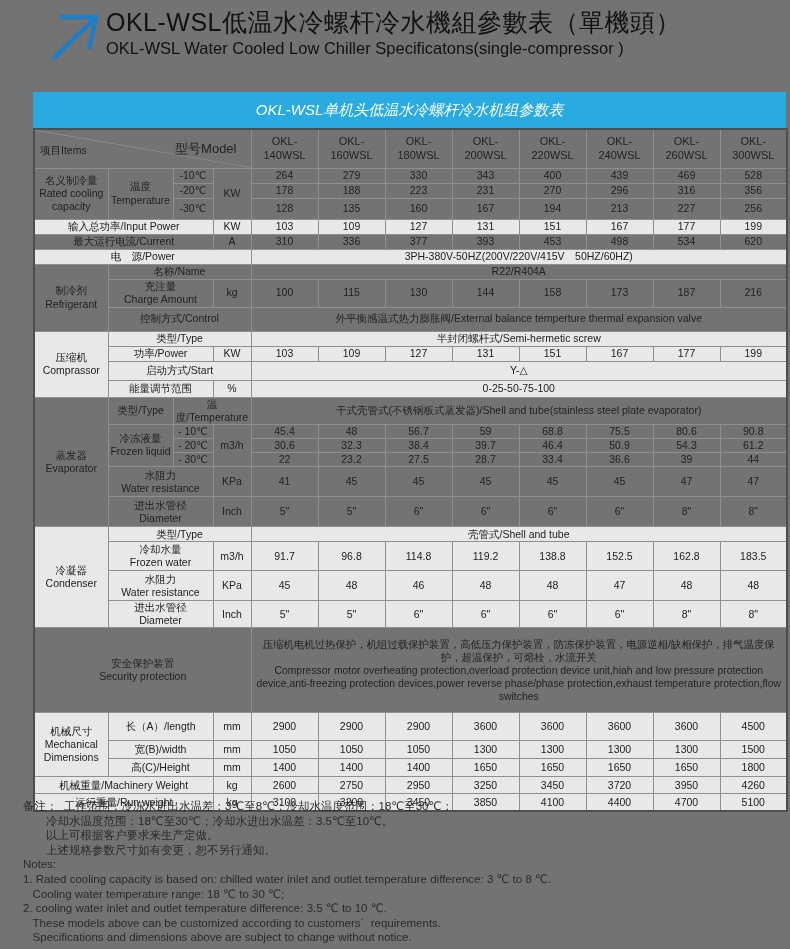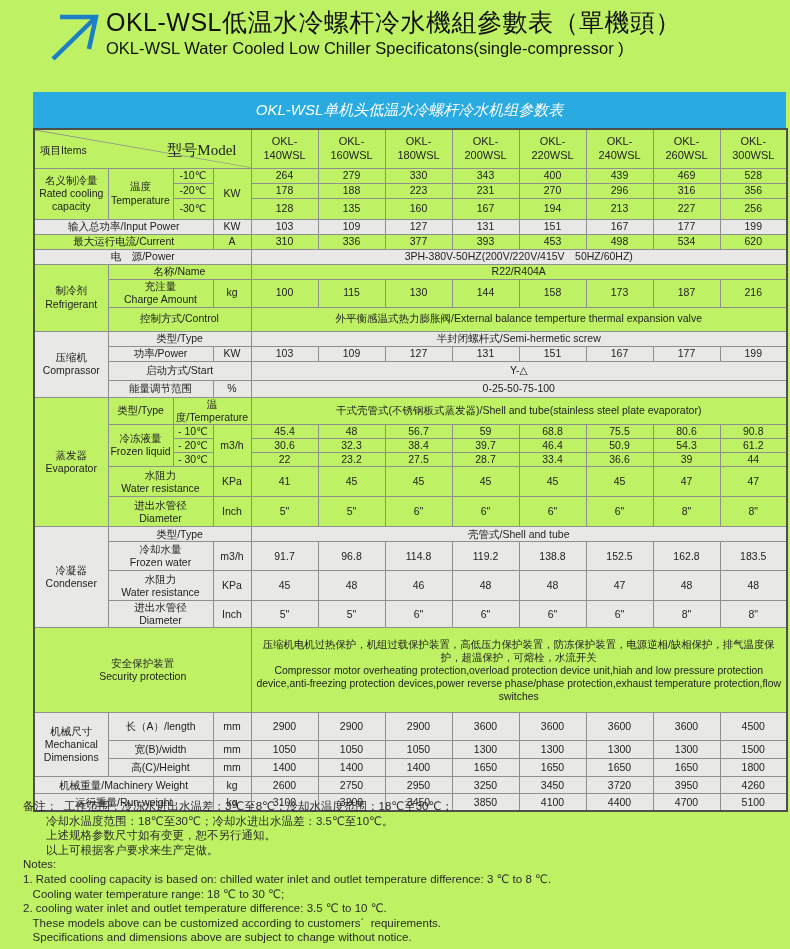--- a/index.html
+++ b/index.html
@@ -1,16 +1,16 @@
 <!DOCTYPE html>
 <html><head>
 <meta charset="utf-8">
 <style>
   html,body{margin:0;padding:0;background:#fff;}
-  .page{position:relative;width:790px;height:949px;background:#bef264;overflow:hidden;
+  .page{position:relative;width:790px;height:949px;background:#737373;overflow:hidden;
         font-family:"Liberation Sans","DejaVu Sans",sans-serif;color:#1a1a1a;}
   
   .logo{position:absolute;left:50px;top:12px;width:50px;height:50px;}
   .hdr{position:absolute;left:106px;top:6px;}
   .title-cn{font-size:25px;font-weight:500;letter-spacing:.5px;color:#111;}
   .title-en{font-size:16.5px;margin-top:0;color:#111;}
   
   .banner{position:absolute;left:33px;top:92px;width:753px;height:36px;background:#29abe2;
           color:#fff;display:flex;align-items:center;justify-content:center;font-size:15px;font-style:italic;}
   
@@ -19,21 +19,21 @@
   table.spec td{border:1px solid #8f8f8f;text-align:center;vertical-align:middle;
                 padding:0 1px;white-space:pre-line;line-height:1.25;overflow:hidden;}
   tr.gray td{background:#e8e8e6;}
   tr.sec td{border-top:1.6px solid #4e4e4e;}
   td.model{font-size:11px;}
   td.valL{text-align:left;padding:3px 6px;font-size:10.4px;line-height:1.5;white-space:pre-line;}
   td.corner-cell{position:relative;padding:0;}
   .corner{position:absolute;left:0;top:0;right:0;bottom:0;}
   .corner svg{position:absolute;left:0;top:0;width:100%;height:100%;}
   .ci{position:absolute;left:5px;top:14px;font-size:10.5px;}
-  .cm{position:absolute;right:14px;top:11px;font-size:15px;font-family:Liberation Serif, serif;}
+  .cm{position:absolute;right:14px;top:11px;font-size:13px;}
   
   .notes{position:absolute;left:23px;top:799px;width:752px;font-size:11.5px;color:#2a2a2a;}
   .note-line{white-space:pre-wrap;line-height:14.6px;}
 </style>
 </head>
 <body>
 
 <div class="page">
 
   <svg class="logo" viewBox="0 0 50 50">
@@ -384,22 +384,22 @@
           <td class="val">4400</td>
           <td class="val">4700</td>
           <td class="val">5100</td>
         </tr>
       </tbody>
   </table>
 
   <div class="notes">
       <div class="note-line">备注：  工作范围：冷冻水进出水温差：3℃至8℃；冷却水温度范围：18℃至30℃；</div>
       <div class="note-line">　　冷却水温度范围：18℃至30℃；冷却水进出水温差：3.5℃至10℃。</div>
+      <div class="note-line">　　以上可根据客户要求来生产定做。</div>
       <div class="note-line">　　上述规格参数尺寸如有变更，恕不另行通知。</div>
-      <div class="note-line">　　以上可根据客户要求来生产定做。</div>
       <div class="note-line">Notes:</div>
       <div class="note-line">1. Rated cooling capacity is based on: chilled water inlet and outlet temperature difference: 3 ℃ to 8 ℃.</div>
       <div class="note-line">   Cooling water temperature range: 18 ℃ to 30 ℃;</div>
       <div class="note-line">2. cooling water inlet and outlet temperature difference: 3.5 ℃ to 10 ℃.</div>
       <div class="note-line">   These models above can be customized according to customers´  requirements.</div>
       <div class="note-line">   Specifications and dimensions above are subject to change without notice.</div>
     </div>
 
 </div>
 

